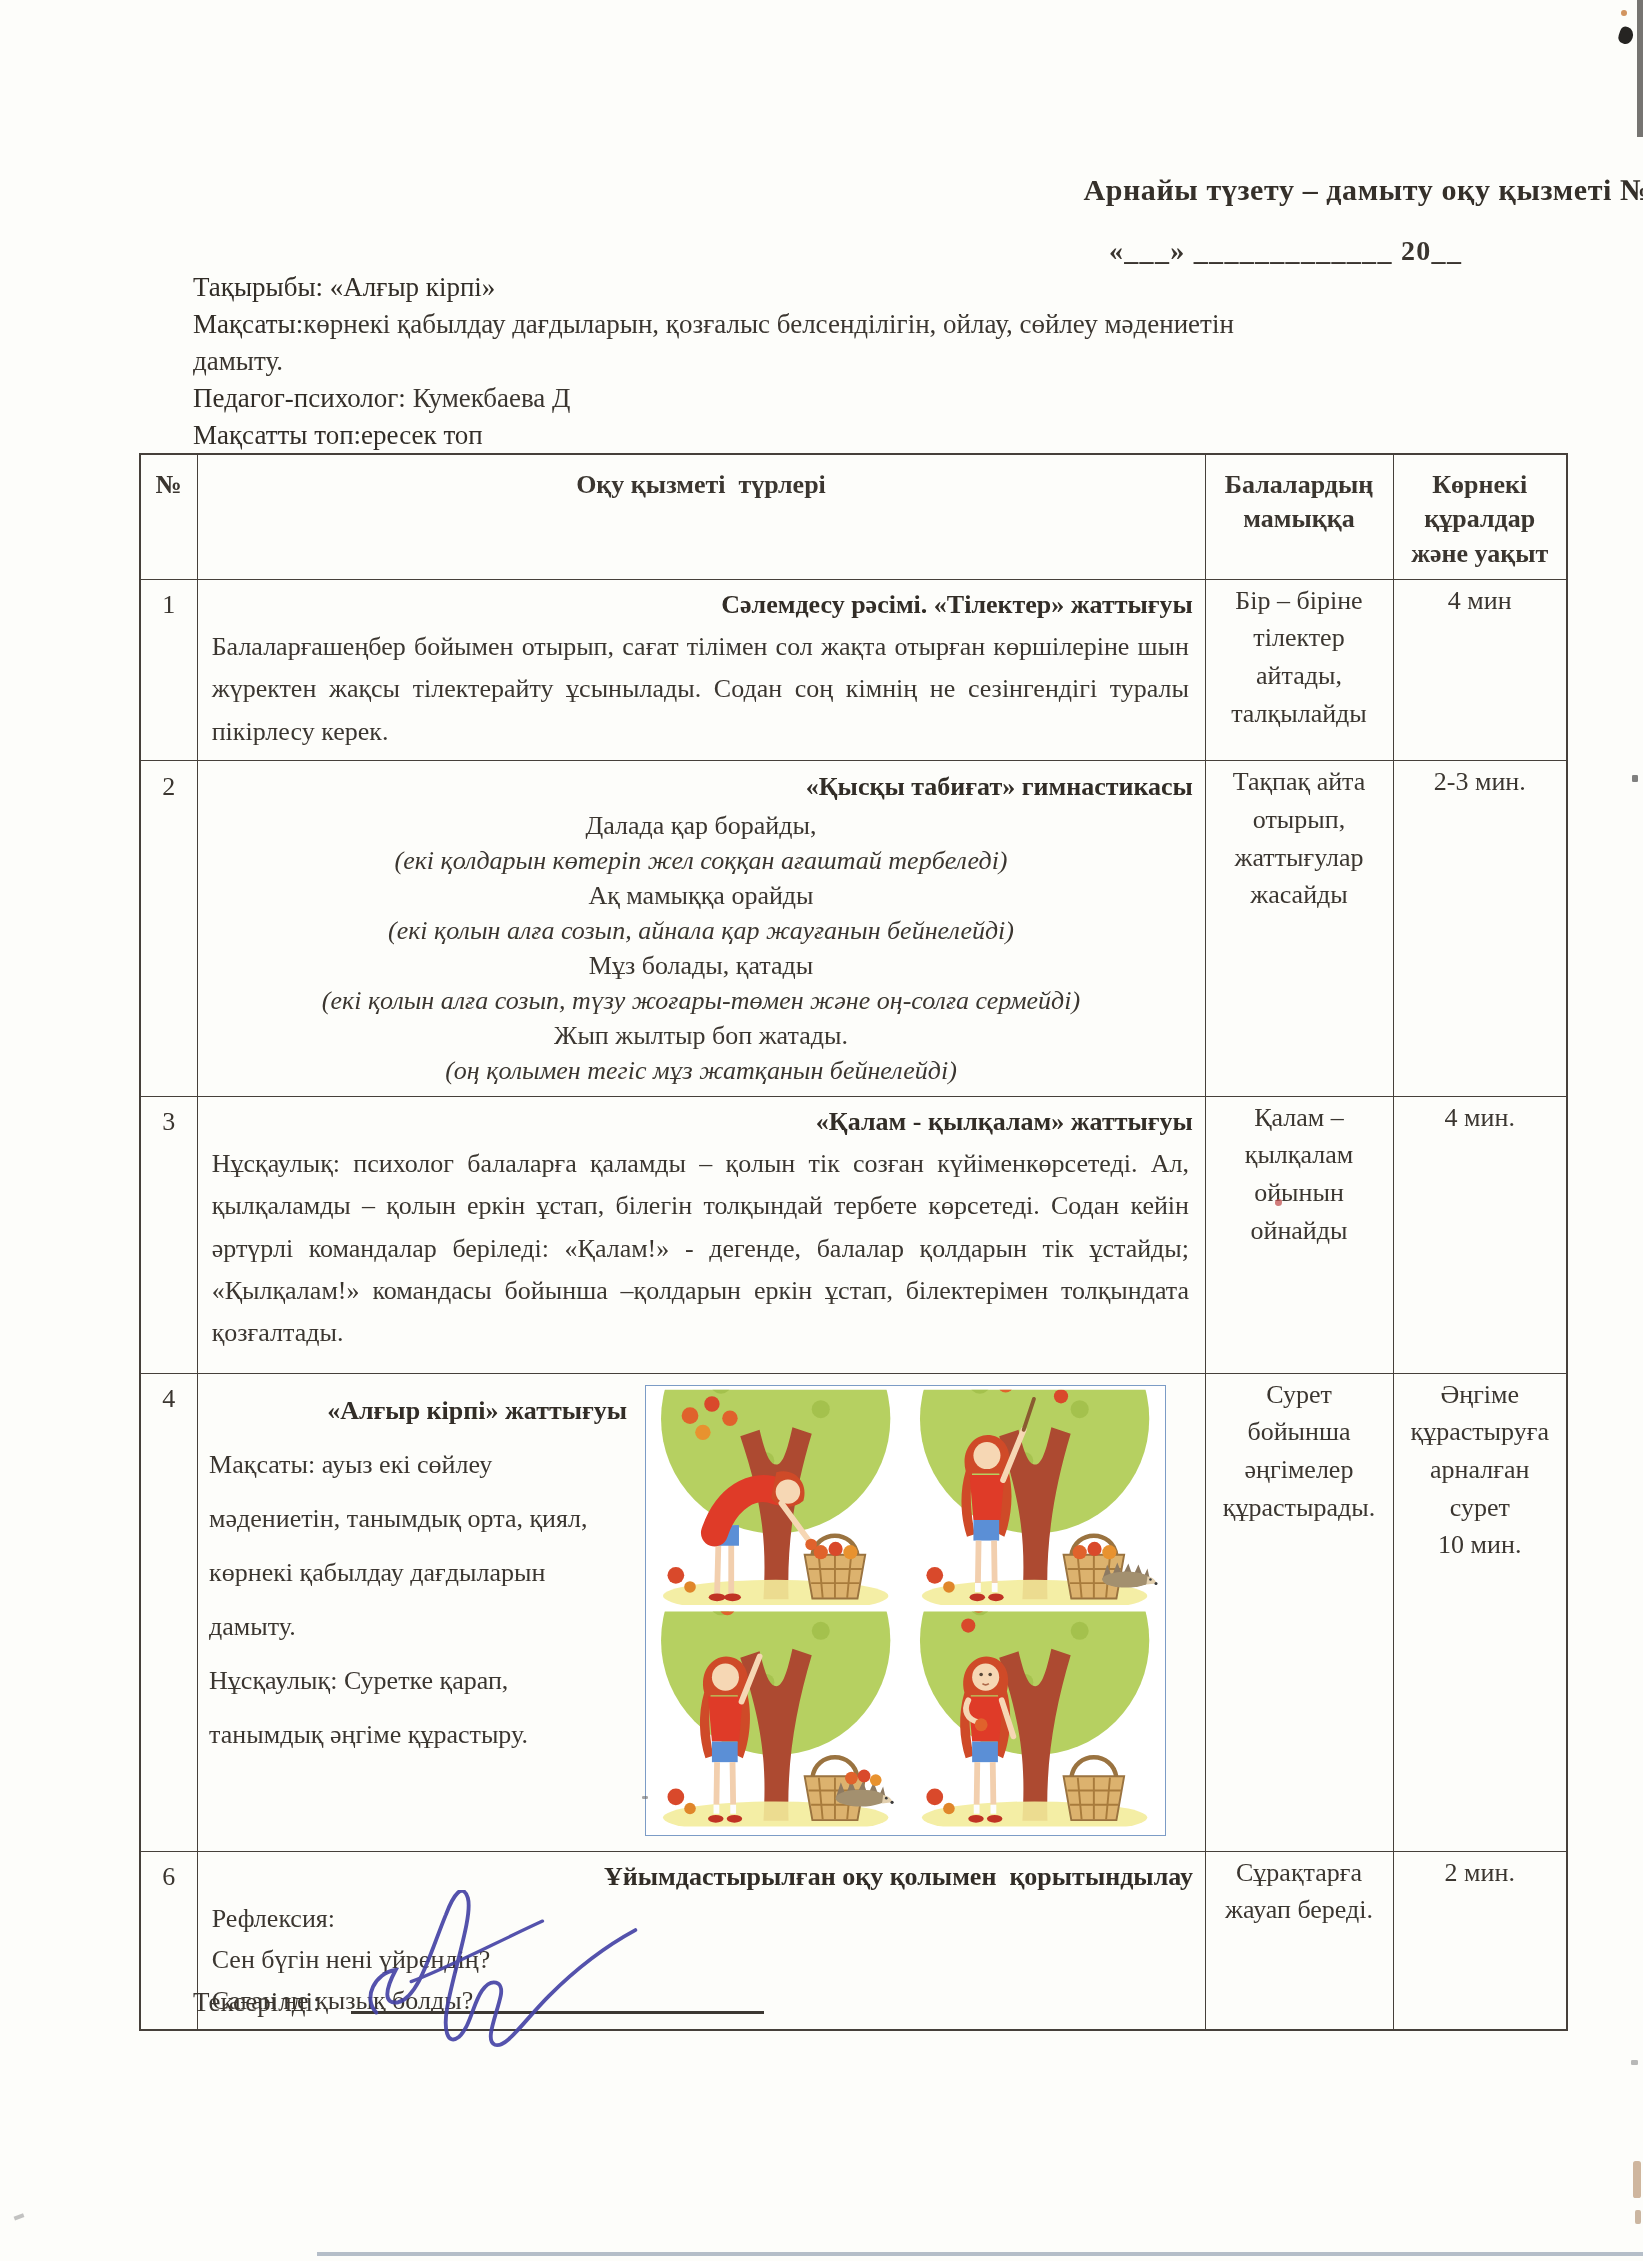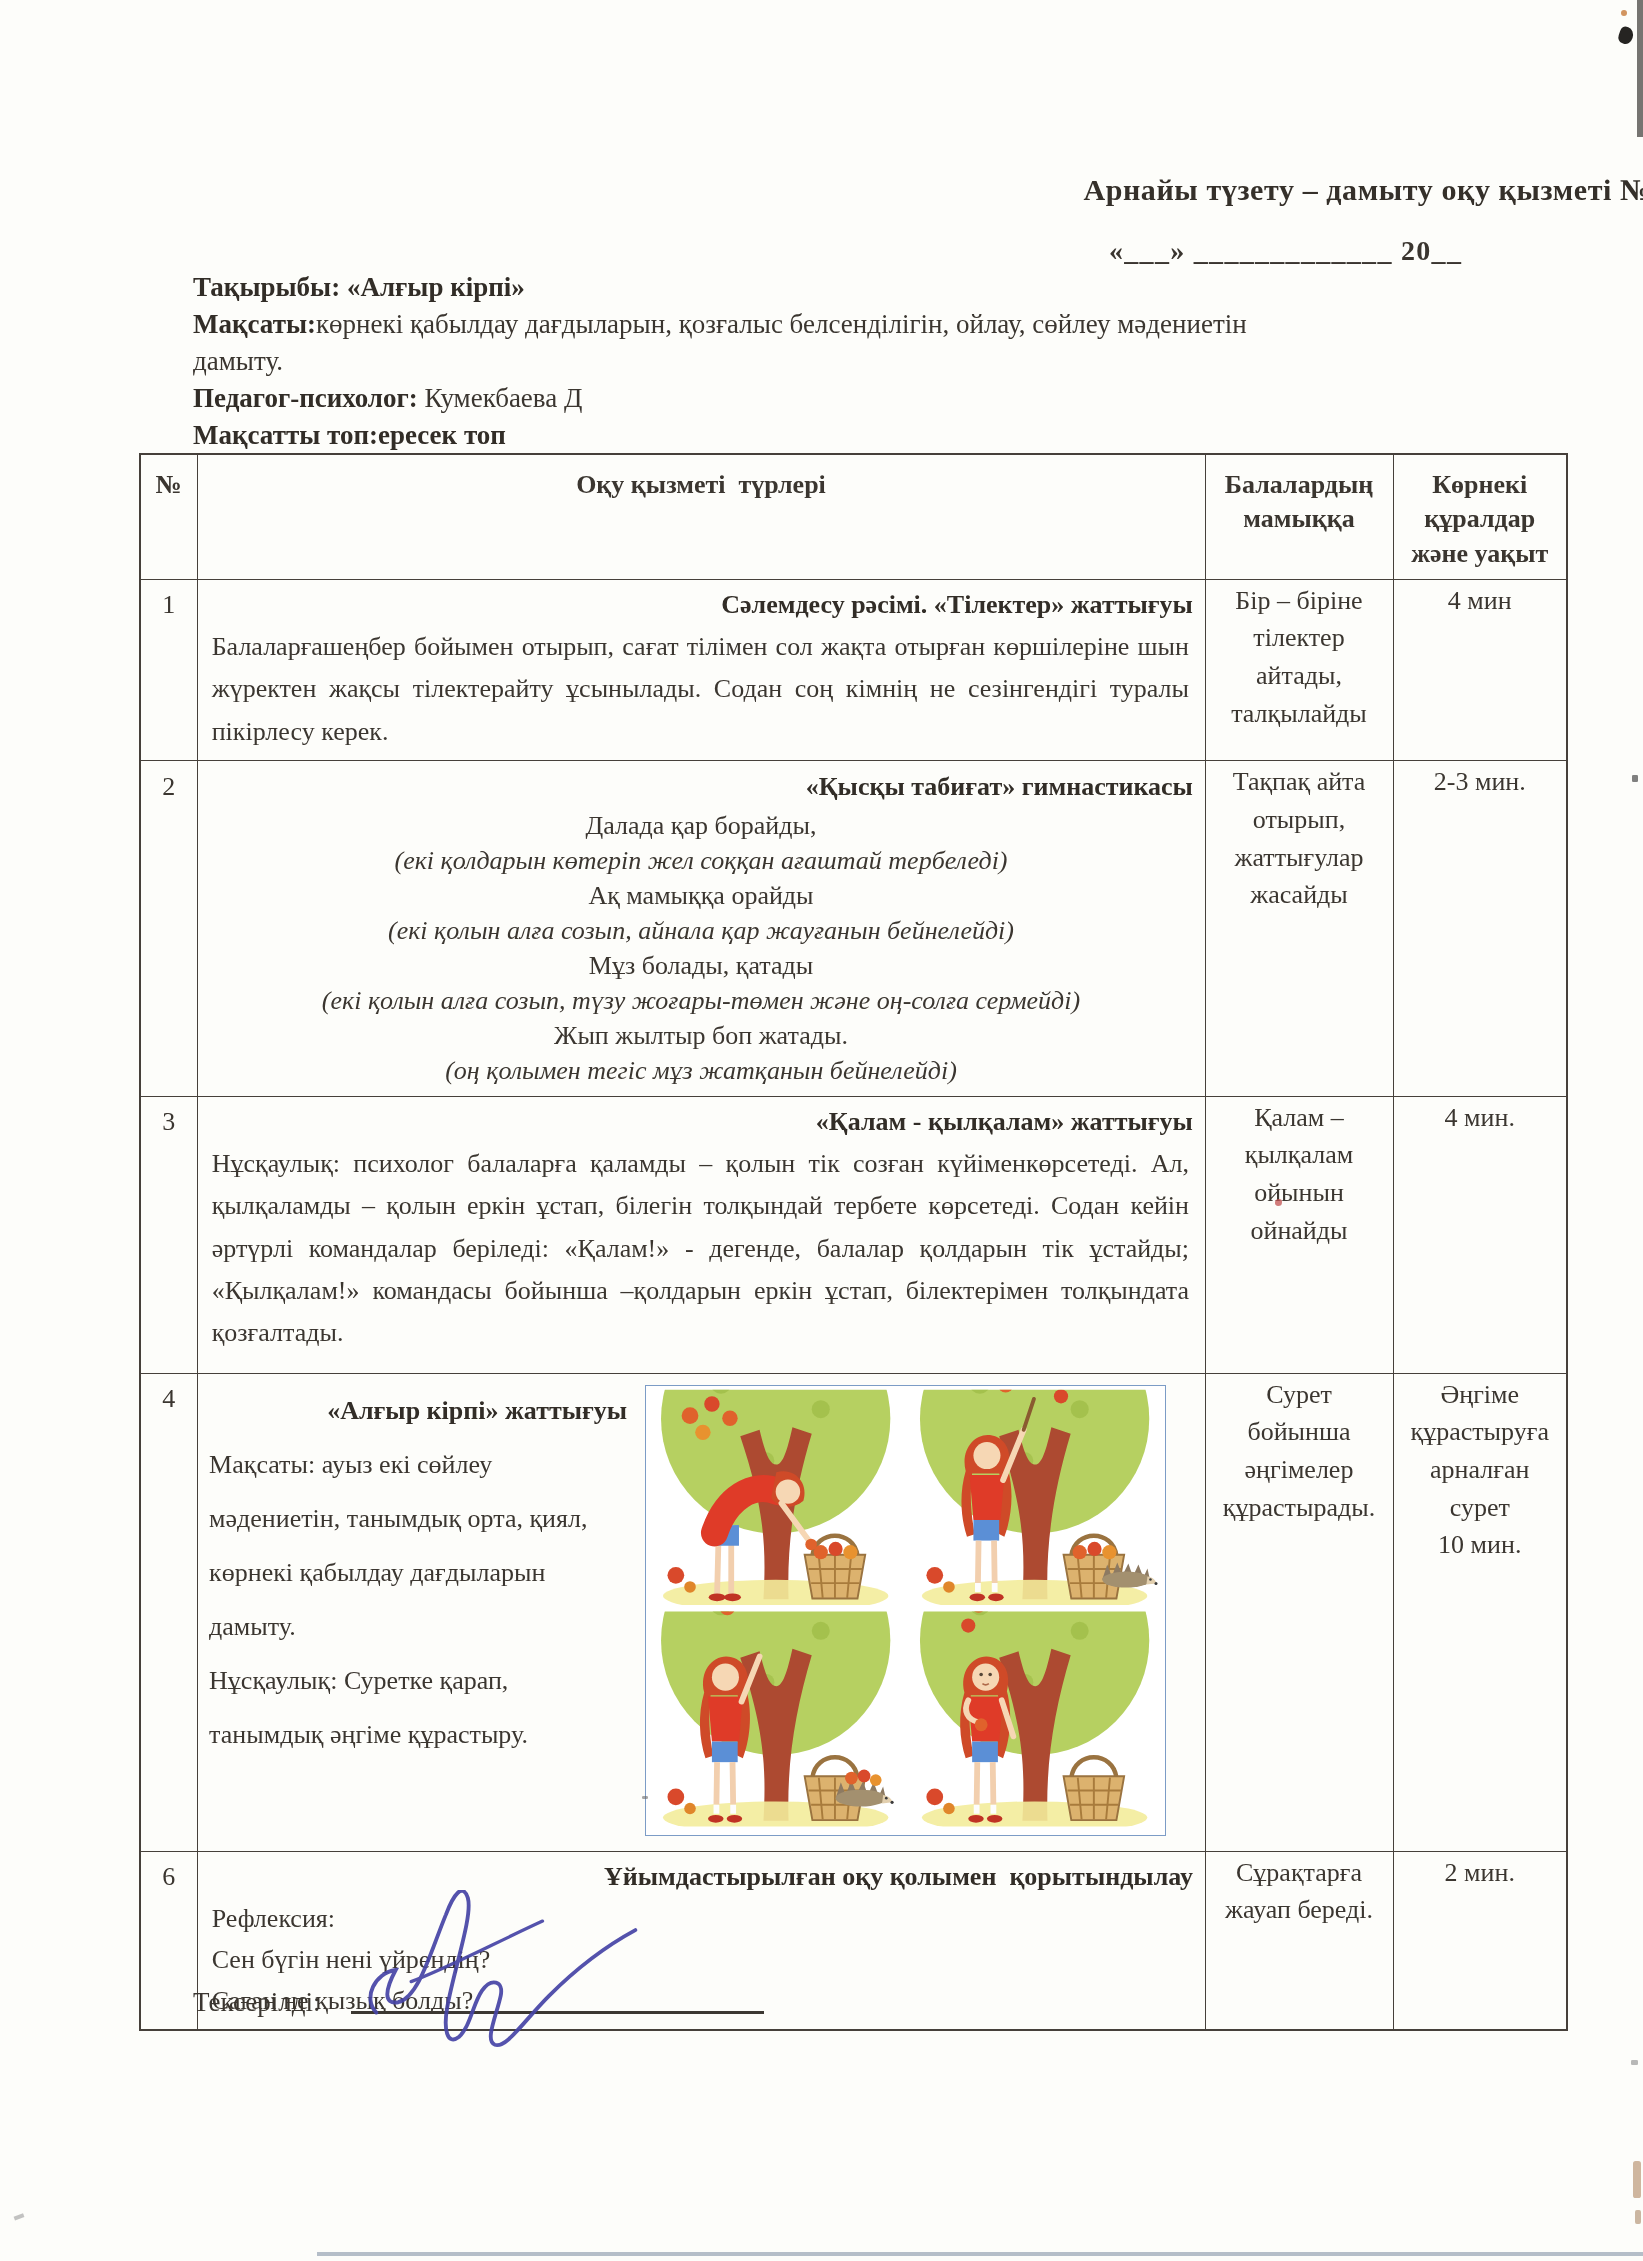--- a/index.html
+++ b/index.html
@@ -11,21 +11,21 @@
     position:absolute;top:173px;left:0;width:1644px;text-align:right;
     font-size:30px;font-weight:bold;color:#35302a;letter-spacing:0.6px;margin-left:38px;
   }
   .date-line{
     position:absolute;top:235px;left:1109px;font-size:28px;font-weight:bold;color:#3a352f;
     letter-spacing:1.3px;
   }
   .meta{
     position:absolute;top:269px;left:193px;width:1315px;font-size:27px;line-height:37px;
   }
-  .meta .b{font-weight:bold;color:#322d27;}
+  .meta .b{font-weight:normal;color:#322d27;}
   .meta div{white-space:pre-wrap;}
   table.plan{
     position:absolute;left:139px;top:453px;width:1427px;
     border-collapse:collapse;table-layout:fixed;
   }
   table.plan td,table.plan th{
     border:1.9px solid #46403a;vertical-align:top;
     font-size:26px;color:#3b3630;padding:7.7px 11.6px;
   }
   table.plan{border:2.6px solid #46403a;}

